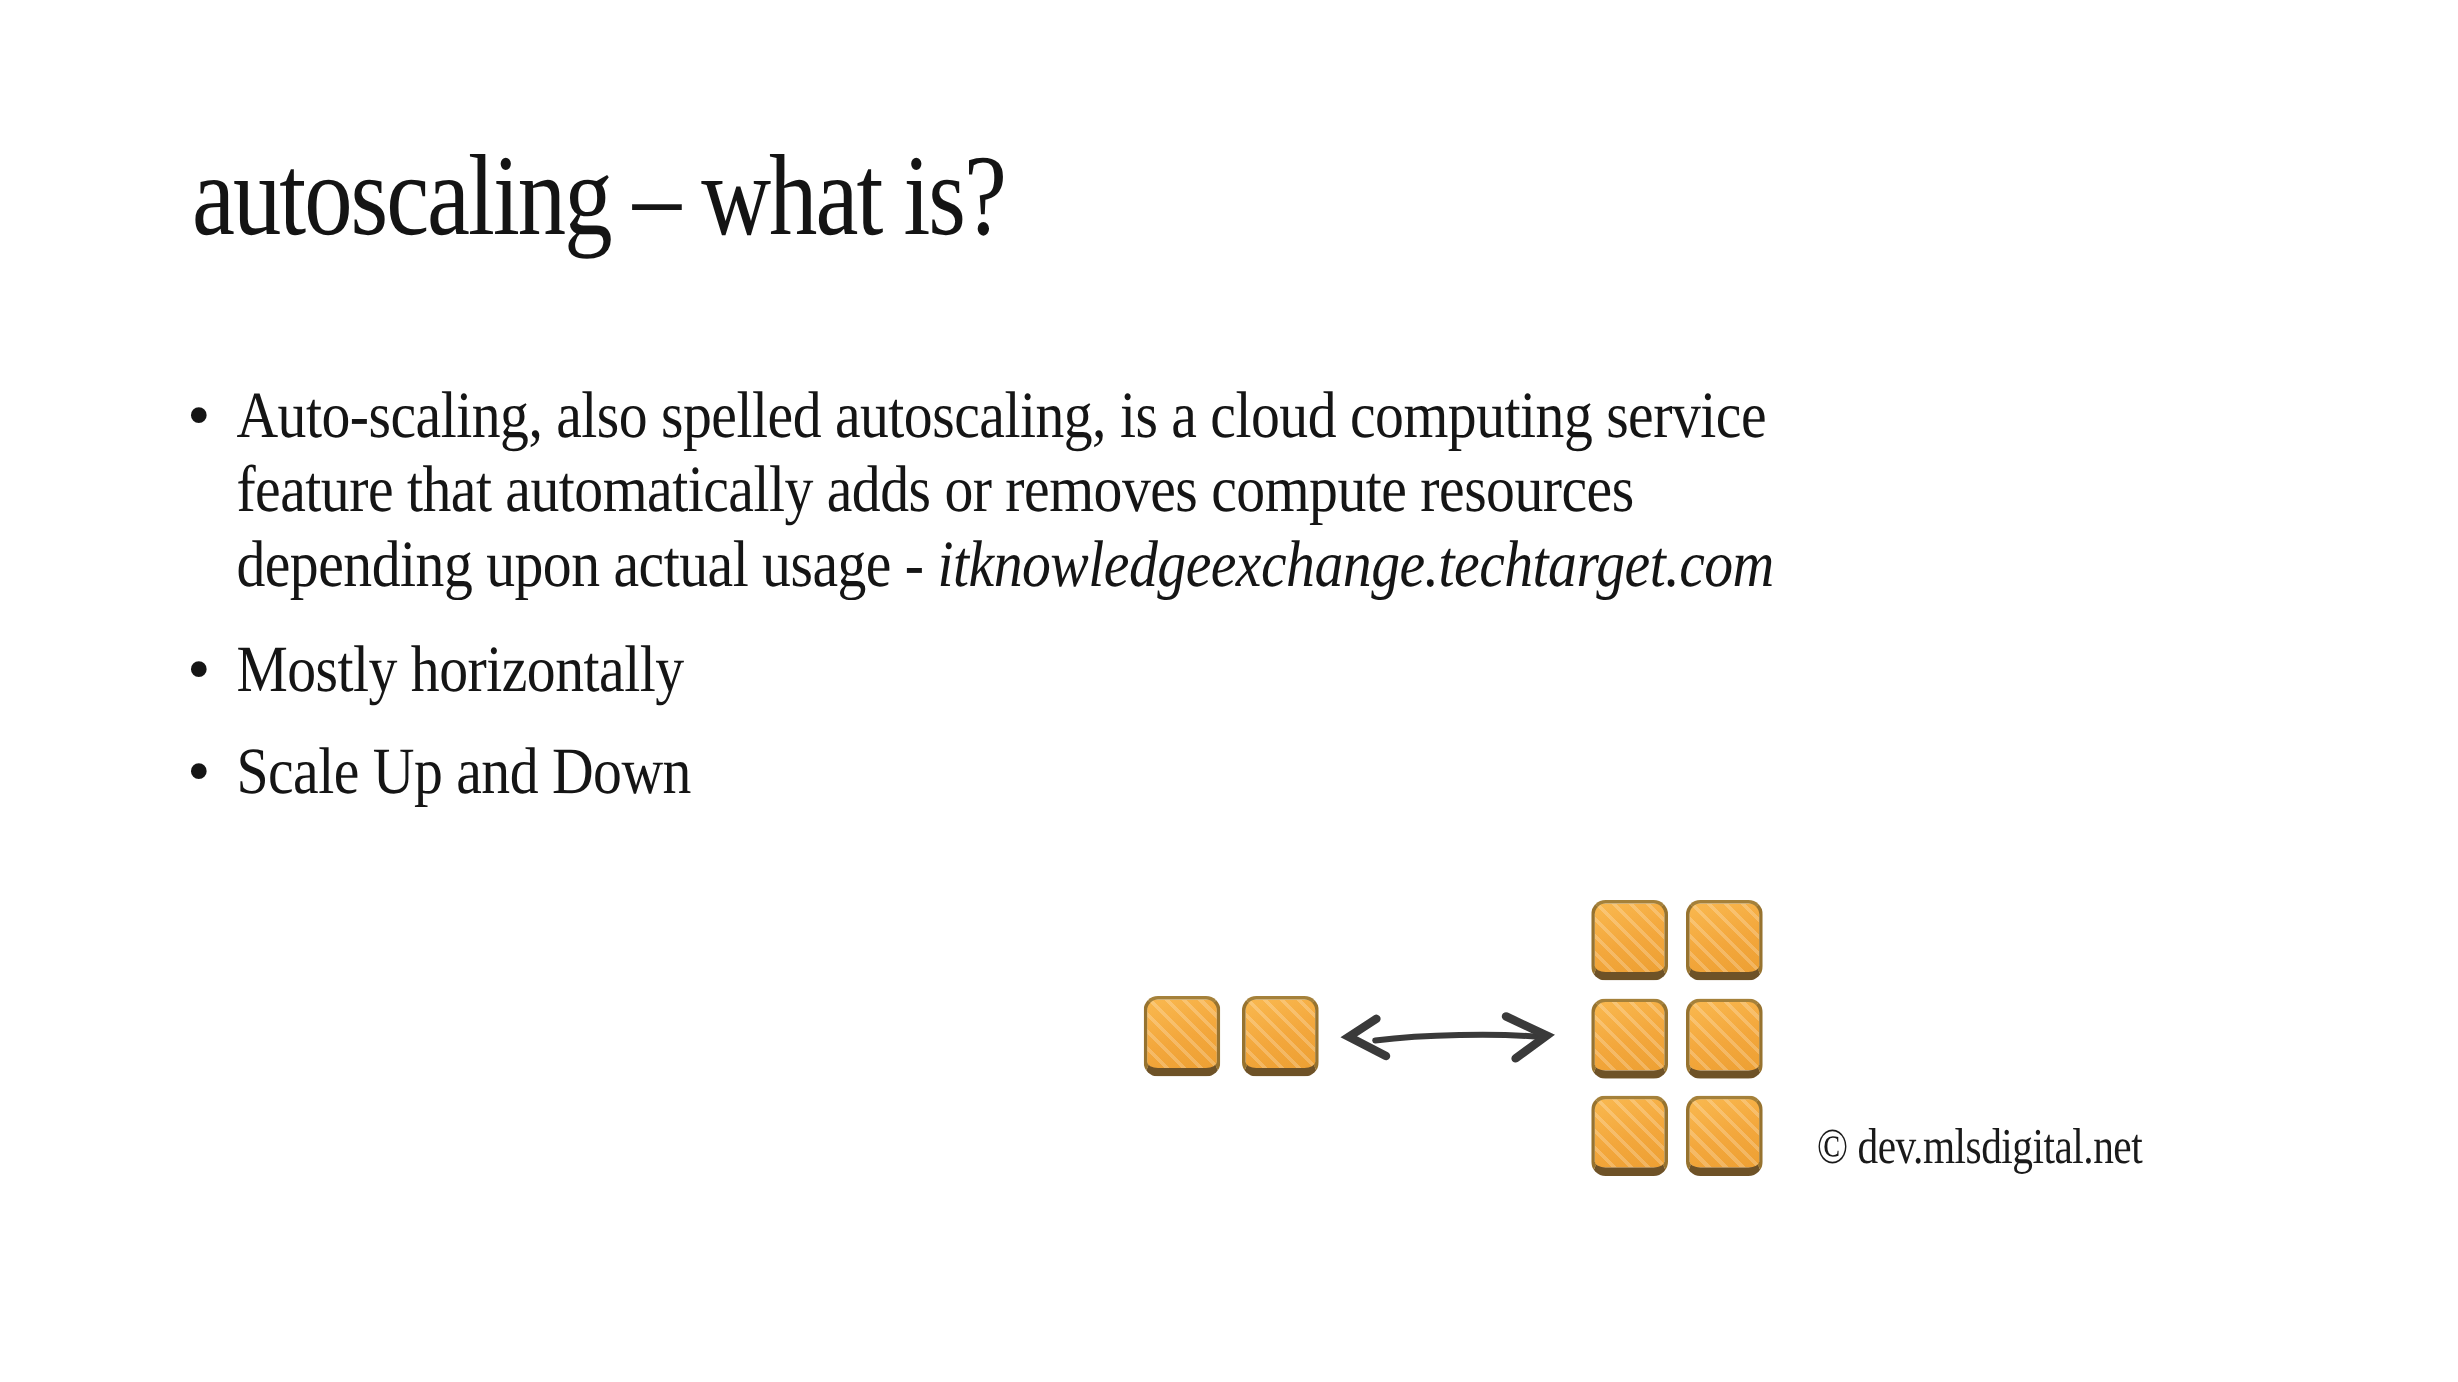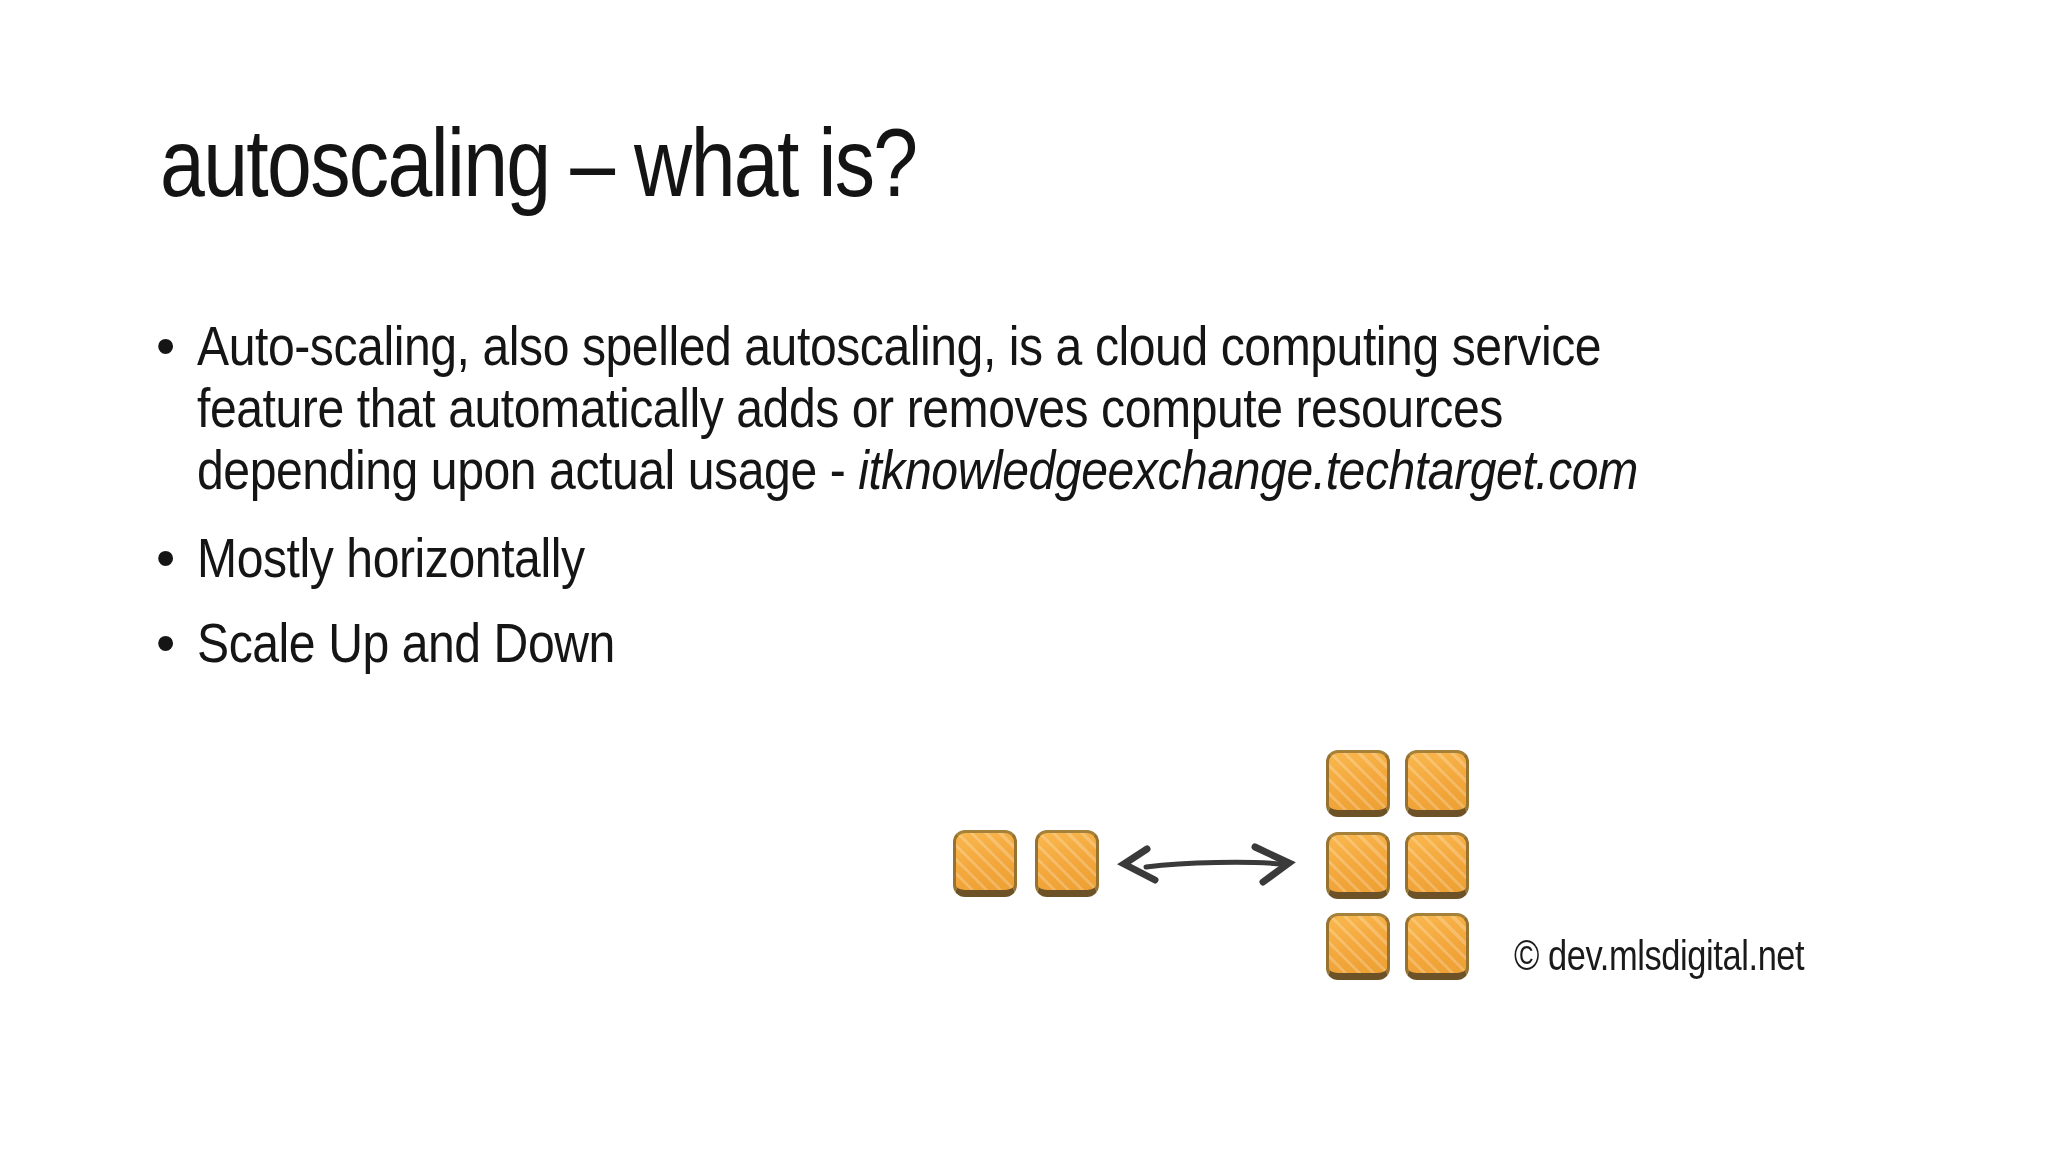--- a/index.html
+++ b/index.html
@@ -4,21 +4,21 @@
 <style>
   html,body{margin:0;padding:0;}
   body{
     width:2048px;height:1152px;
     background:#ffffff;
     font-family:"Liberation Sans", sans-serif;
     color:#151515;
     overflow:hidden;
     position:relative;
   }
-  .slide{position:absolute;inset:0;}
+  .slide{position:absolute;inset:0;font-family:Liberation Serif, serif;}
 
   
   .title{
     position:absolute;
     left:160px;top:108px;
     font-size:96px;
     font-weight:400;
     letter-spacing:-2px;
     line-height:110px;
     white-space:nowrap;

